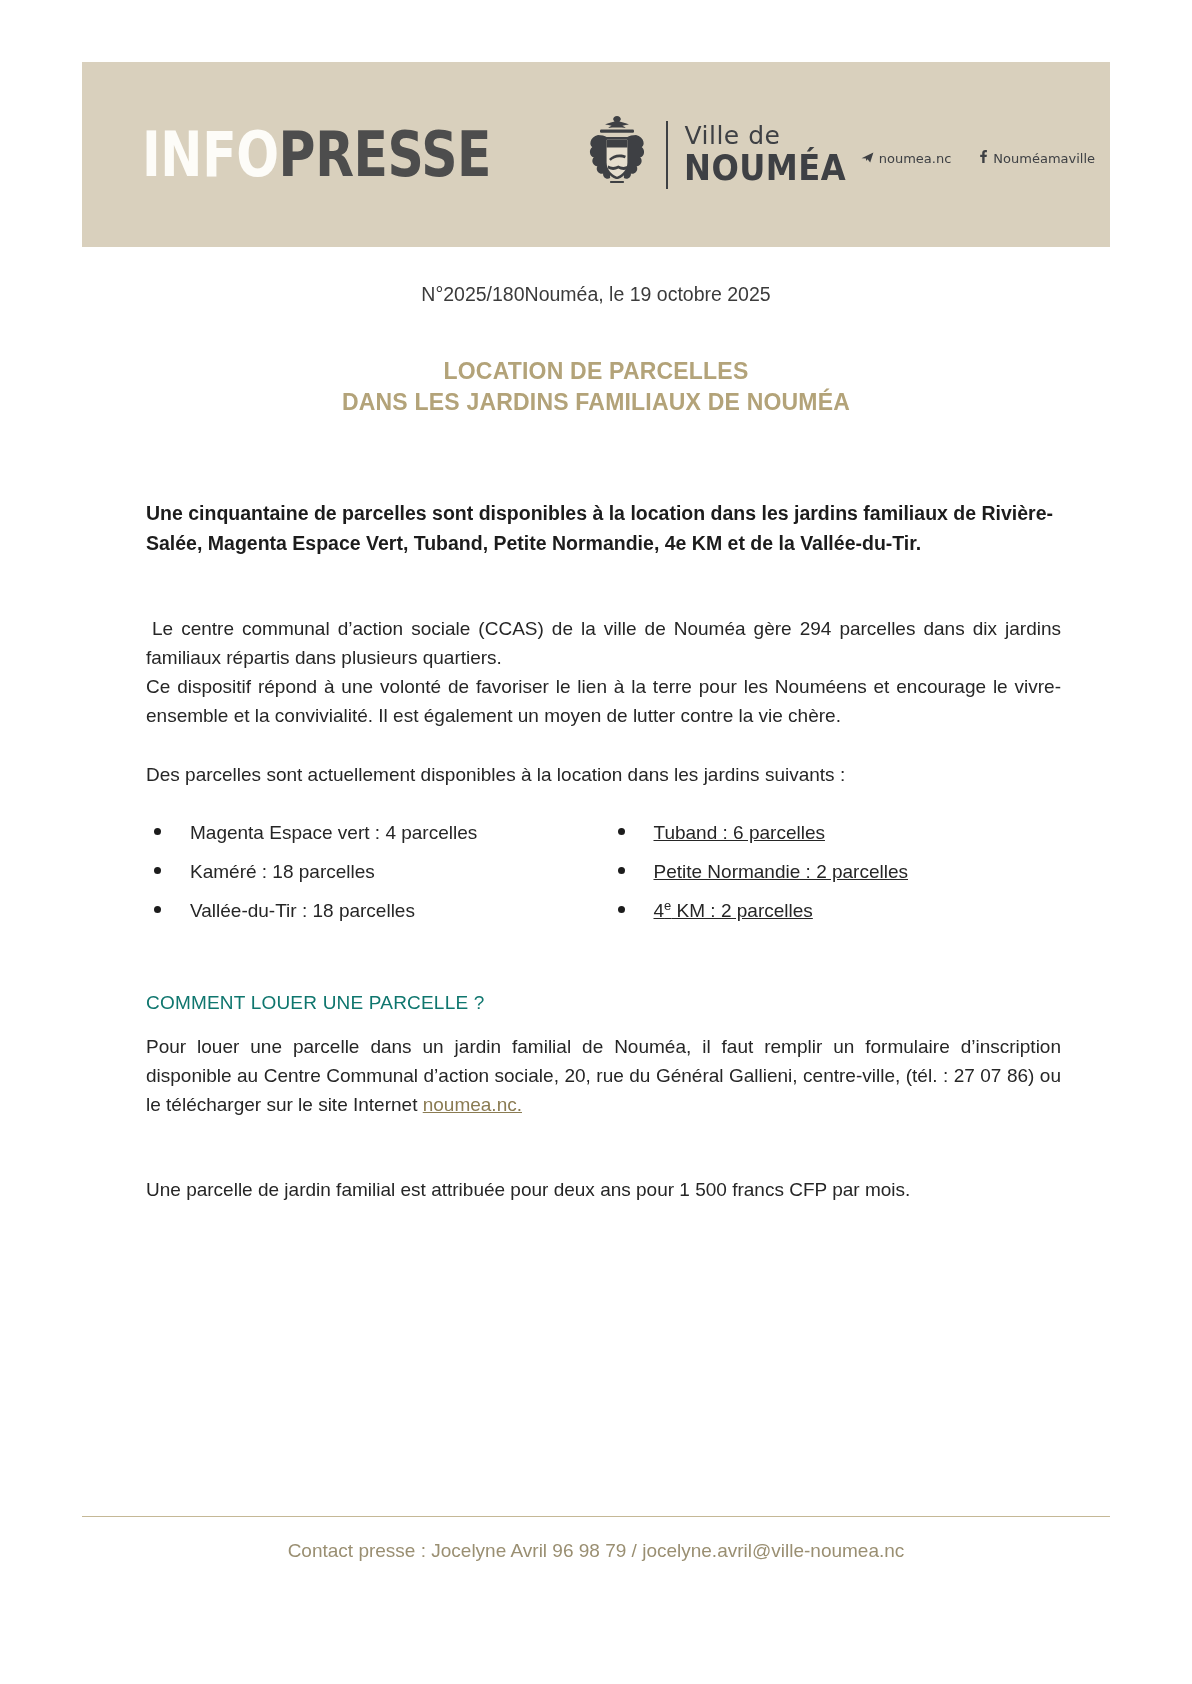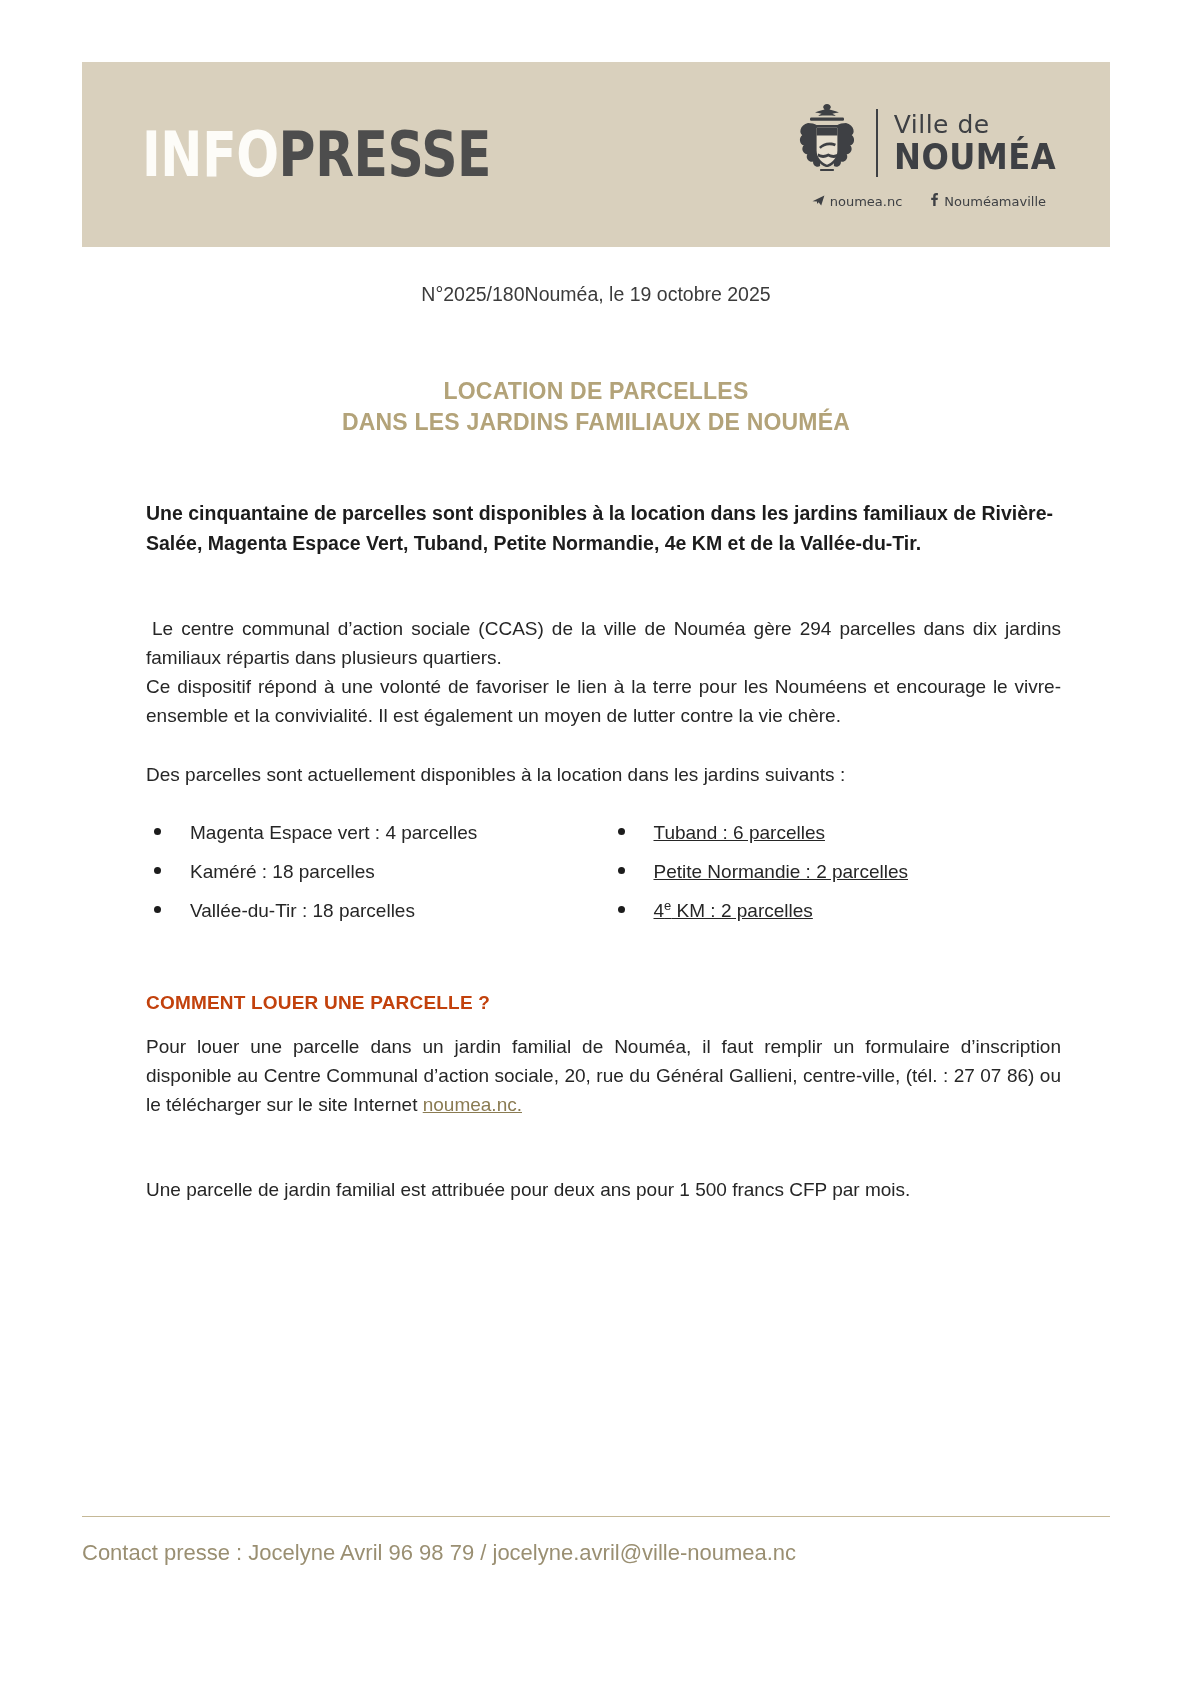--- a/index.html
+++ b/index.html
@@ -51,21 +51,21 @@
   .wordmark .info {
     color: #fdfcf8;
   }
   .wordmark .presse {
     color: #4d4d4d;
   }
 
   
   .logo-block {
     display: flex;
-    flex-direction: column;
+    flex-direction: row;
     align-items: center;
     margin-right: 12px;
   }
   .logo-main {
     display: flex;
     align-items: center;
   }
   .crest {
     width: 78px;
     height: 86px;
@@ -124,21 +124,21 @@
     display: flex;
     justify-content: center;
     font-size: 19.5px;
     color: #3b3b3b;
   }
 
   
   .doc-title {
     position: absolute;
     left: 90px;
-    top: 376px;
+    top: 356px;
     width: 1012px;
     text-align: center;
     color: #b3a379;
     font-weight: 700;
     font-size: 23px;
     line-height: 31px;
     letter-spacing: 0.2px;
   }
 
   
@@ -207,22 +207,22 @@
   }
   sup.ord {
     font-size: 13px;
     vertical-align: super;
     line-height: 0;
   }
 
   
   h2.section-head {
     font-size: 19px;
-    font-weight: 700;
-    color: #c2410c;
+    font-weight: 400;
+    color: #0f766e;
     margin: 0;
     letter-spacing: 0.2px;
   }
 
   a.inline-link {
     color: #8a7b52;
     text-decoration: underline;
   }
 
   
@@ -232,21 +232,22 @@
     top: 1516px;
     width: 1028px;
     height: 1px;
     background: #c5b896;
   }
   .footer-text {
     position: absolute;
     left: 82px;
     top: 1540px;
     width: 1028px;
-    font-size: 22px;
+    text-align: center;
+    font-size: 19px;
     color: #9a8f72;
   }
 </style>
 </head>
 <body>
 
 <div class="page">
 
   <div class="header-banner">
 

